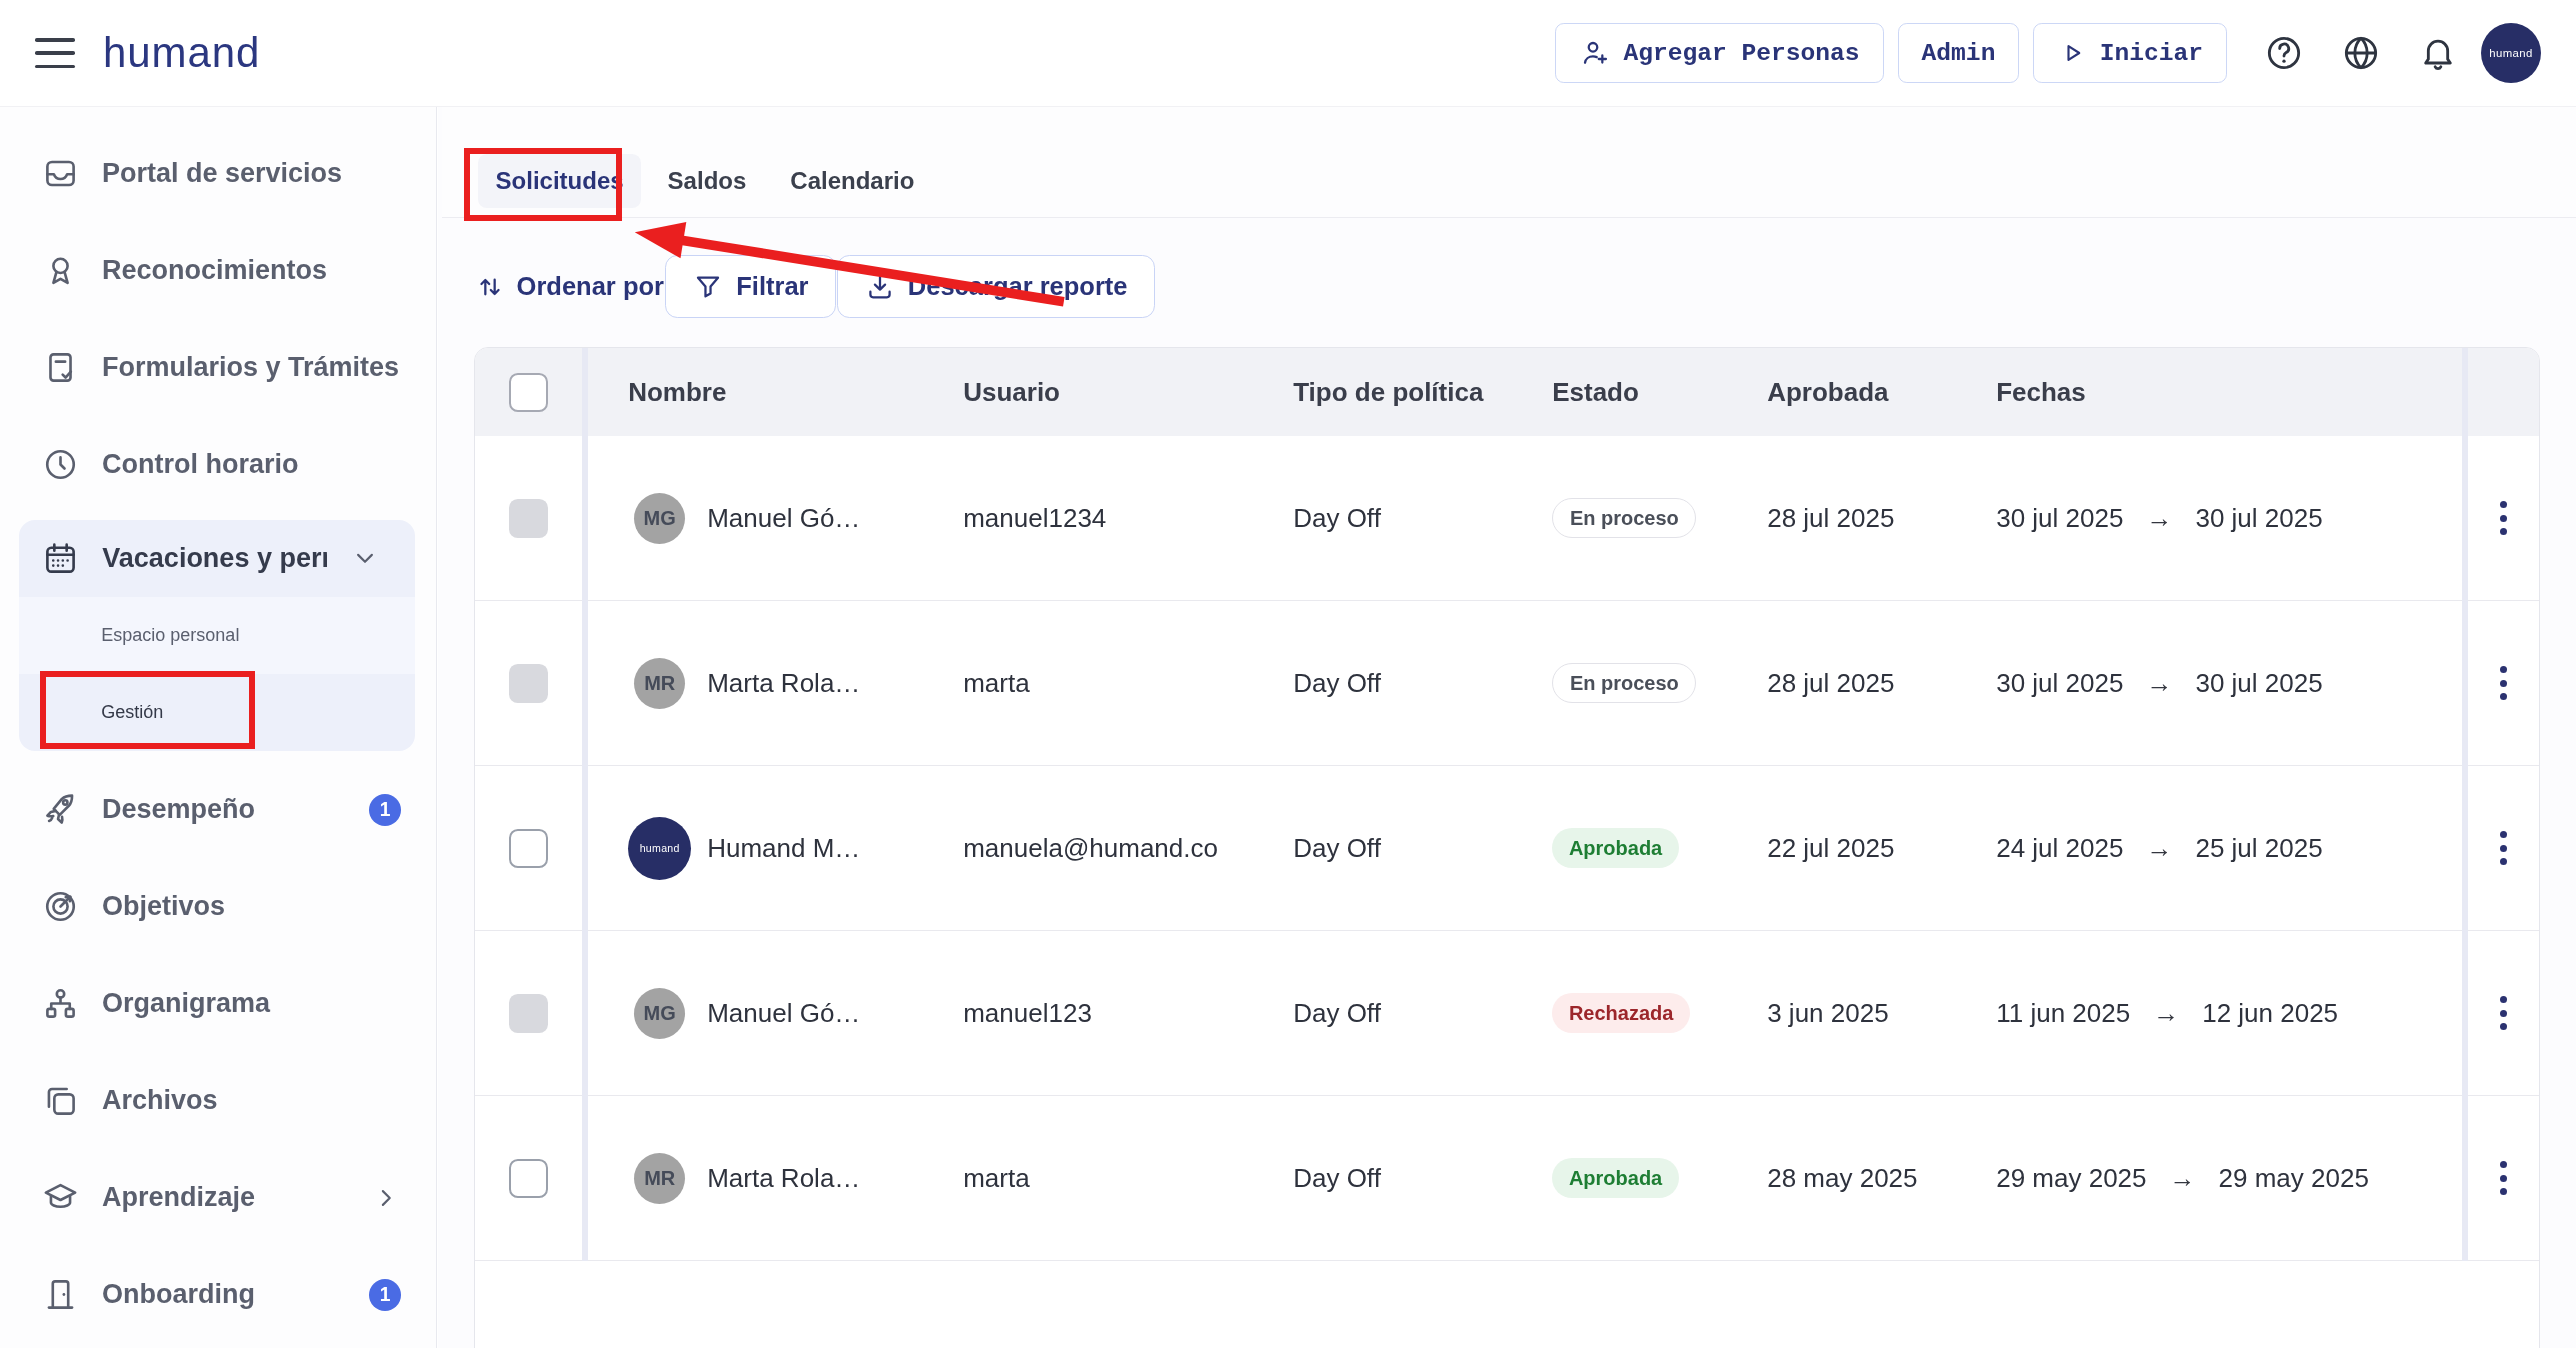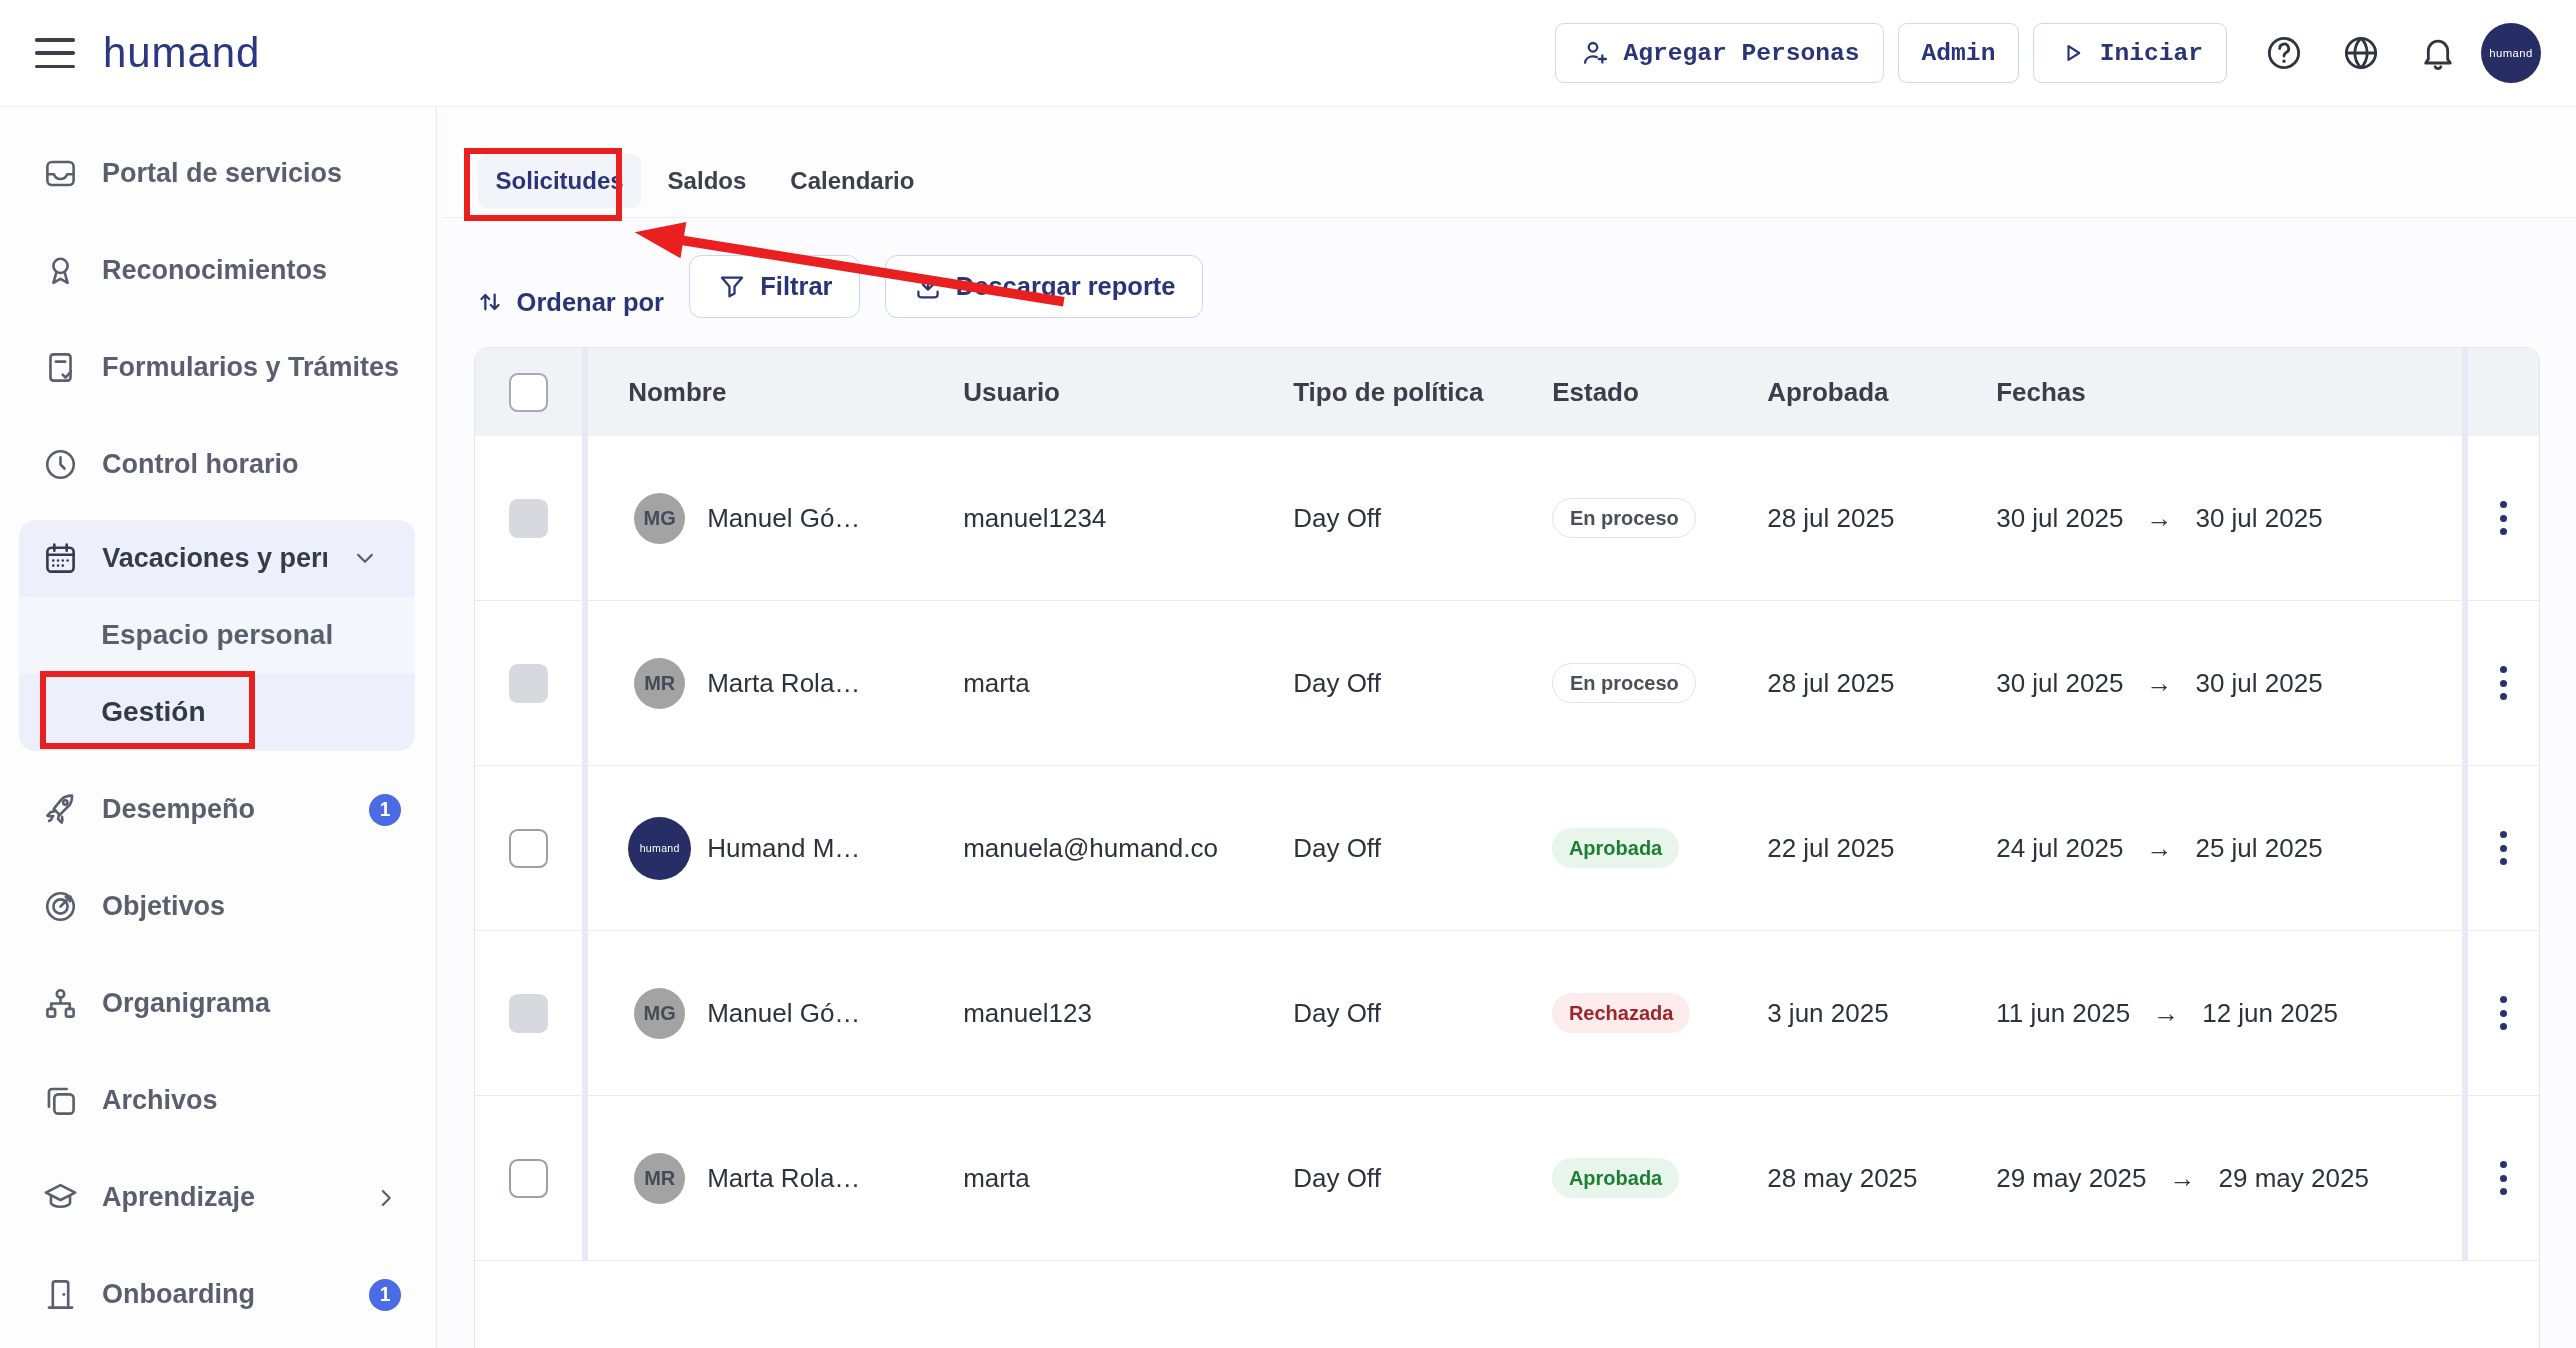--- a/index.html
+++ b/index.html
@@ -31,32 +31,32 @@
   .s-item{height:97px;display:flex;align-items:center;padding:0 35px 0 42px;gap:23px;color:var(--gray-text);font-size:27px;font-weight:700;cursor:pointer;}
   .s-item .icn{width:37px;height:37px;flex:0 0 37px;}
   .icn svg{width:100%;height:100%;display:block;}
   .s-label{flex:1;white-space:nowrap;overflow:hidden;}
   .s-badge{width:32px;height:32px;border-radius:50%;background:var(--badge-blue);color:#fff;font-size:19.3px;font-weight:700;display:flex;align-items:center;justify-content:center;}
   .s-trail{width:30px;height:30px;color:var(--gray-text);}
   .s-group{margin:7px 21px 10.6px 19.3px;background:#edf0fa;border-radius:16px;overflow:hidden;}
   .s-group .s-item{height:77px;padding-left:23px;}
   .s-group .g-head{color:#353b4c;}
   .s-group .g-head .icn{color:#353b4c;}
-  .s-sub{height:77px;display:flex;align-items:center;padding-left:82px;font-size:28px;font-weight:700;color:var(--gray-text);cursor:pointer;}
+  .s-sub{height:77px;display:flex;align-items:center;padding-left:82px;font-size:18px;font-weight:400;color:var(--gray-text);cursor:pointer;}
   .s-sub.lighter{background:#f4f6fd;}
   .s-sub.sel{color:#343948;}
 
   
   .main{position:absolute;left:438px;top:107px;width:2138px;height:1241px;background:#fcfcfe;overflow:hidden;}
   .tabs-row{position:absolute;left:4px;top:0;width:100%;height:111px;border-bottom:1.8px solid #ececf1;display:flex;align-items:flex-end;padding:0 0 8.8px 36px;background:#fdfdfe;}
   .tab{font-size:24px;font-weight:700;color:#3b404d;padding:13px 17.6px;border-radius:8.8px;cursor:pointer;margin-right:8.8px;white-space:nowrap;}
   .tab.active{background:#f3f4f9;color:var(--navy);}
   .title-row{position:absolute;left:36px;right:35px;top:148px;height:63px;display:flex;align-items:center;}
   .pg-title{font-size:39px;font-weight:700;color:#383d4a;flex:1;}
-  .toolbar{display:flex;align-items:flex-end;gap:25px;}
+  .toolbar{display:flex;align-items:center;gap:1px;}
   .tool-link{display:flex;align-items:center;gap:10.6px;color:var(--navy);font-size:25.5px;font-weight:700;cursor:pointer;background:none;border:none;font-family:inherit;}
   .tool-btn{display:flex;align-items:center;gap:12.3px;height:63px;padding:0 26px;border:1.8px solid #c9d4f6;border-radius:12.3px;background:#fff;color:var(--navy);font-size:25.5px;font-weight:700;cursor:pointer;font-family:inherit;}
   .tool-link .icn,.tool-btn .icn{width:32px;height:32px;color:var(--navy);}
 
   
   .card{position:absolute;left:36px;top:240px;width:2066px;height:1037px;background:#fff;border:1.8px solid #e5e6ec;border-radius:14px 14px 0 0;overflow:hidden;}
   .card-head{height:92px;display:flex;align-items:center;padding-left:26px;font-size:25.5px;color:#2c303a;}
   .tgrid{display:grid;grid-template-columns:107px 6.2px 335px 330px 259px 215px 229px 506px 6.2px 1fr;}
   .thead .cell{background:var(--thead);height:88px;font-weight:700;font-size:26px;color:#3a3e4b;}
   .cell{display:flex;align-items:center;padding-left:40px;}

